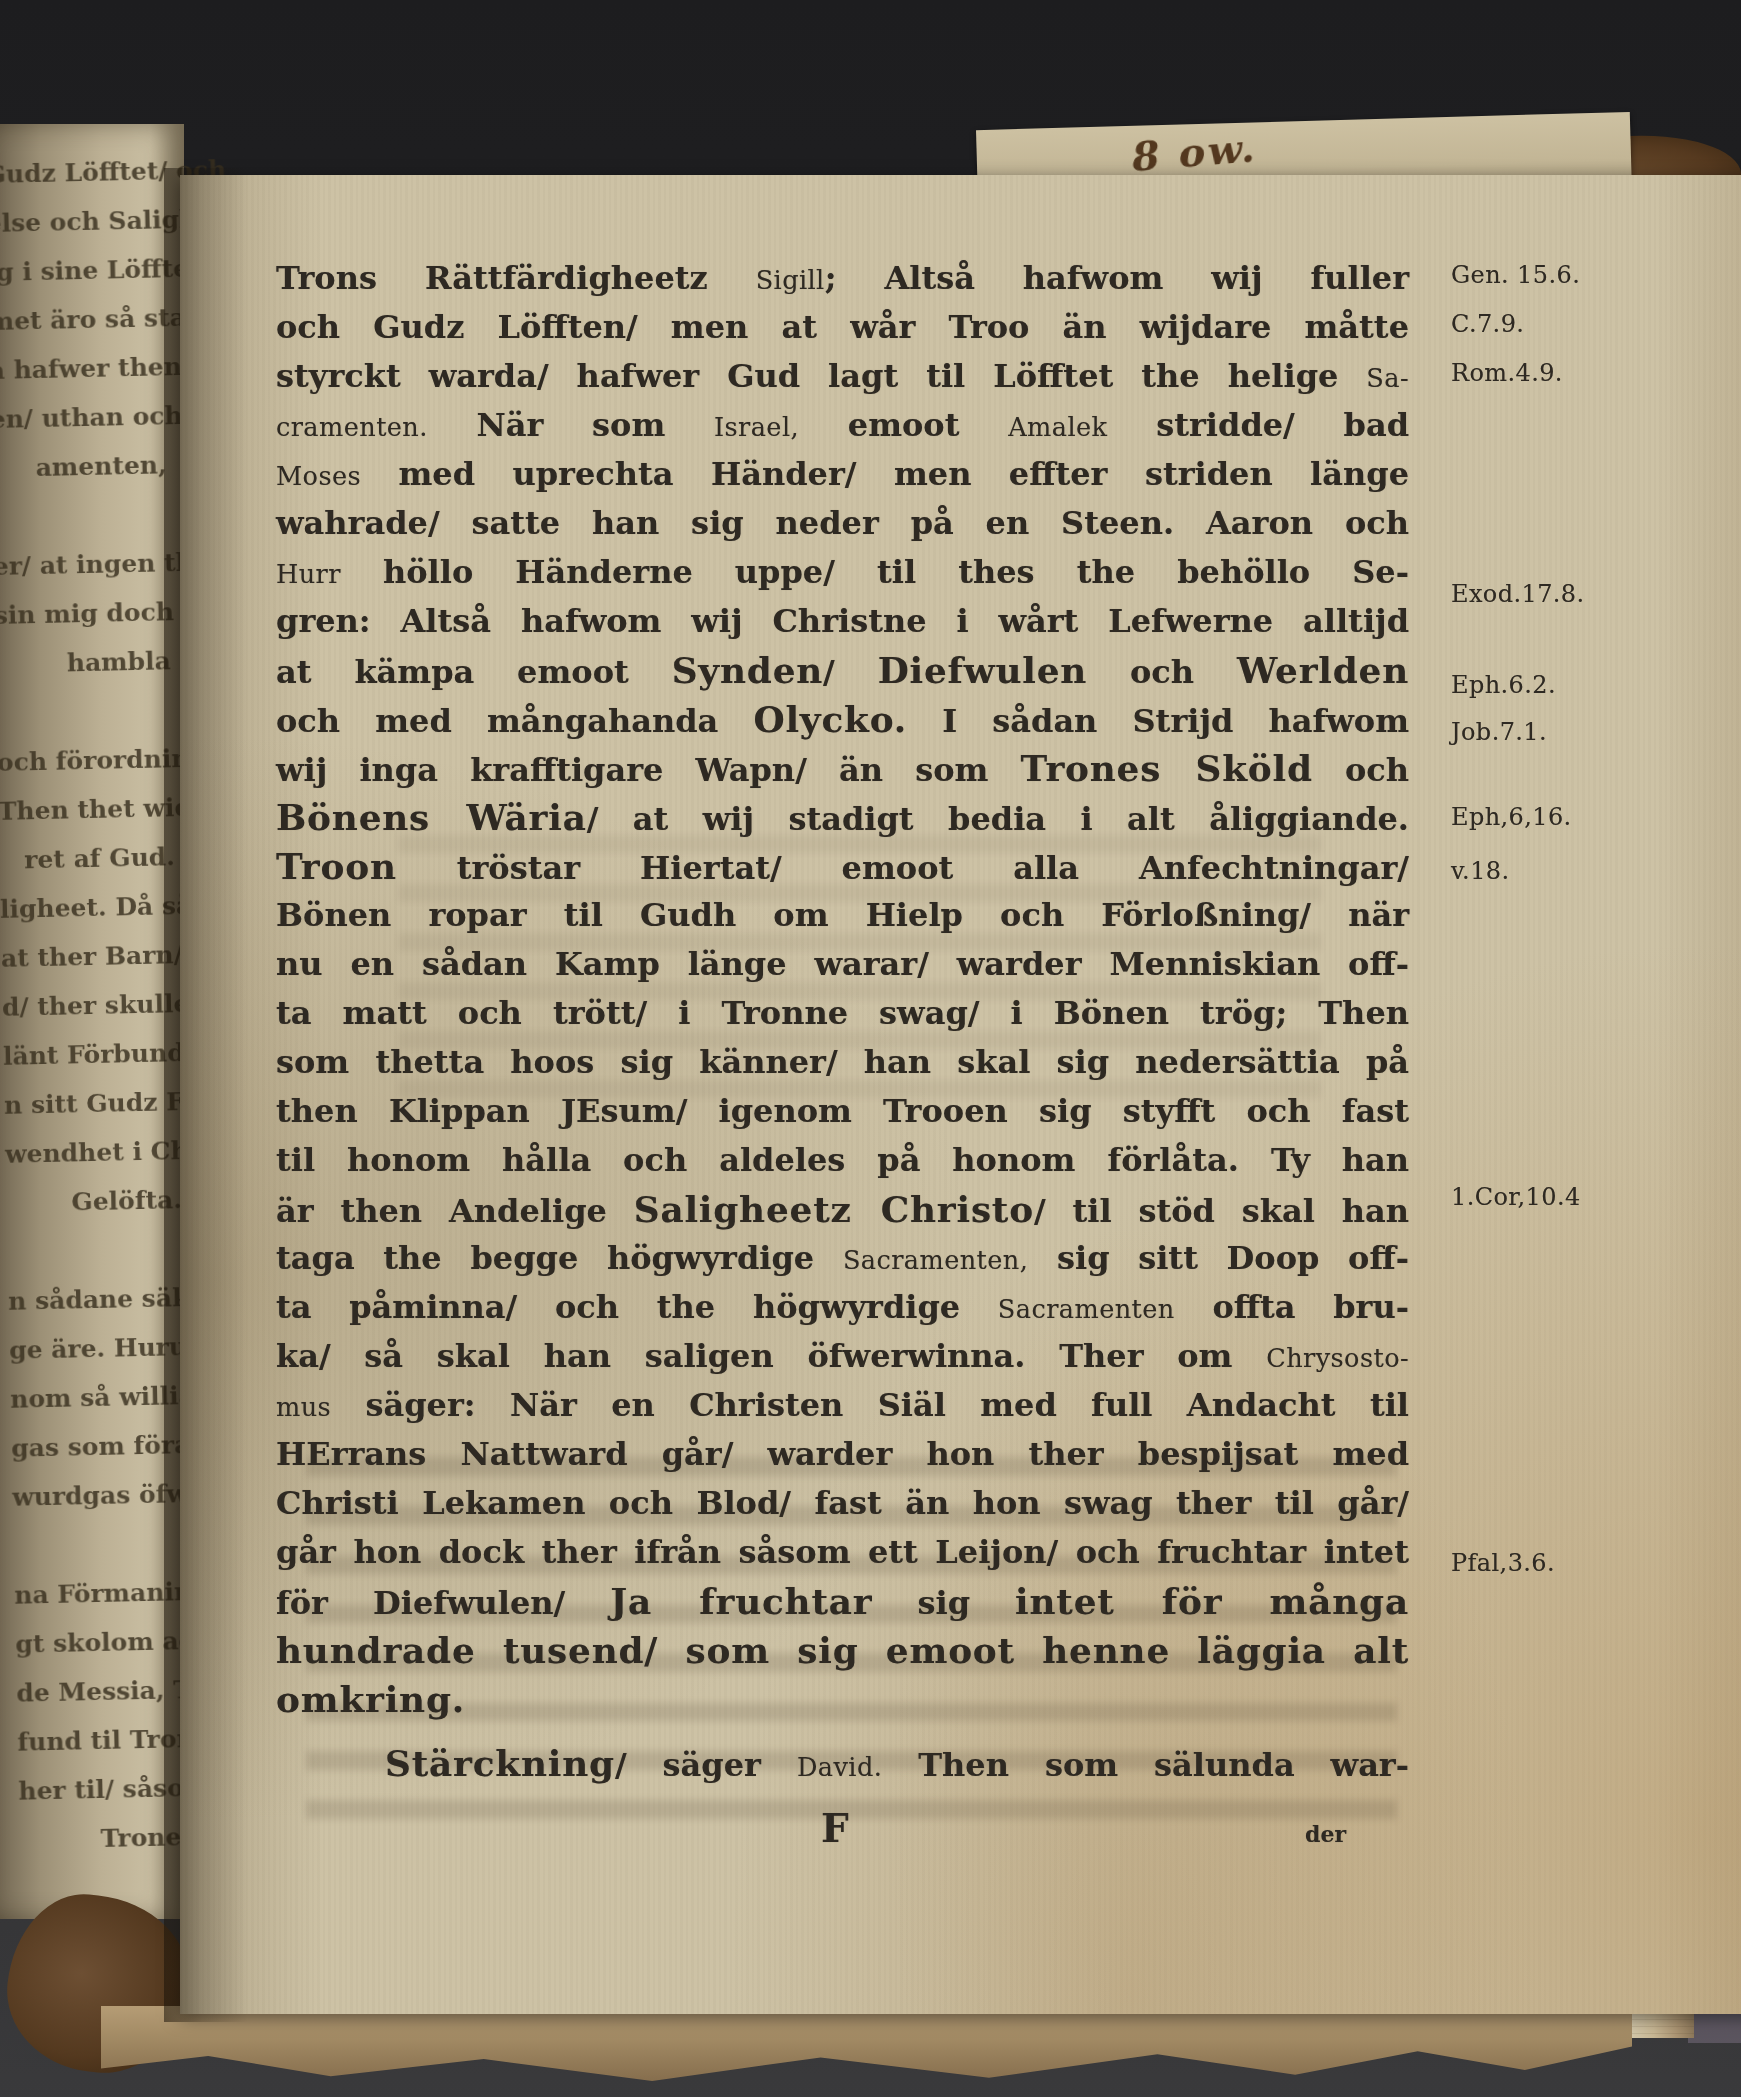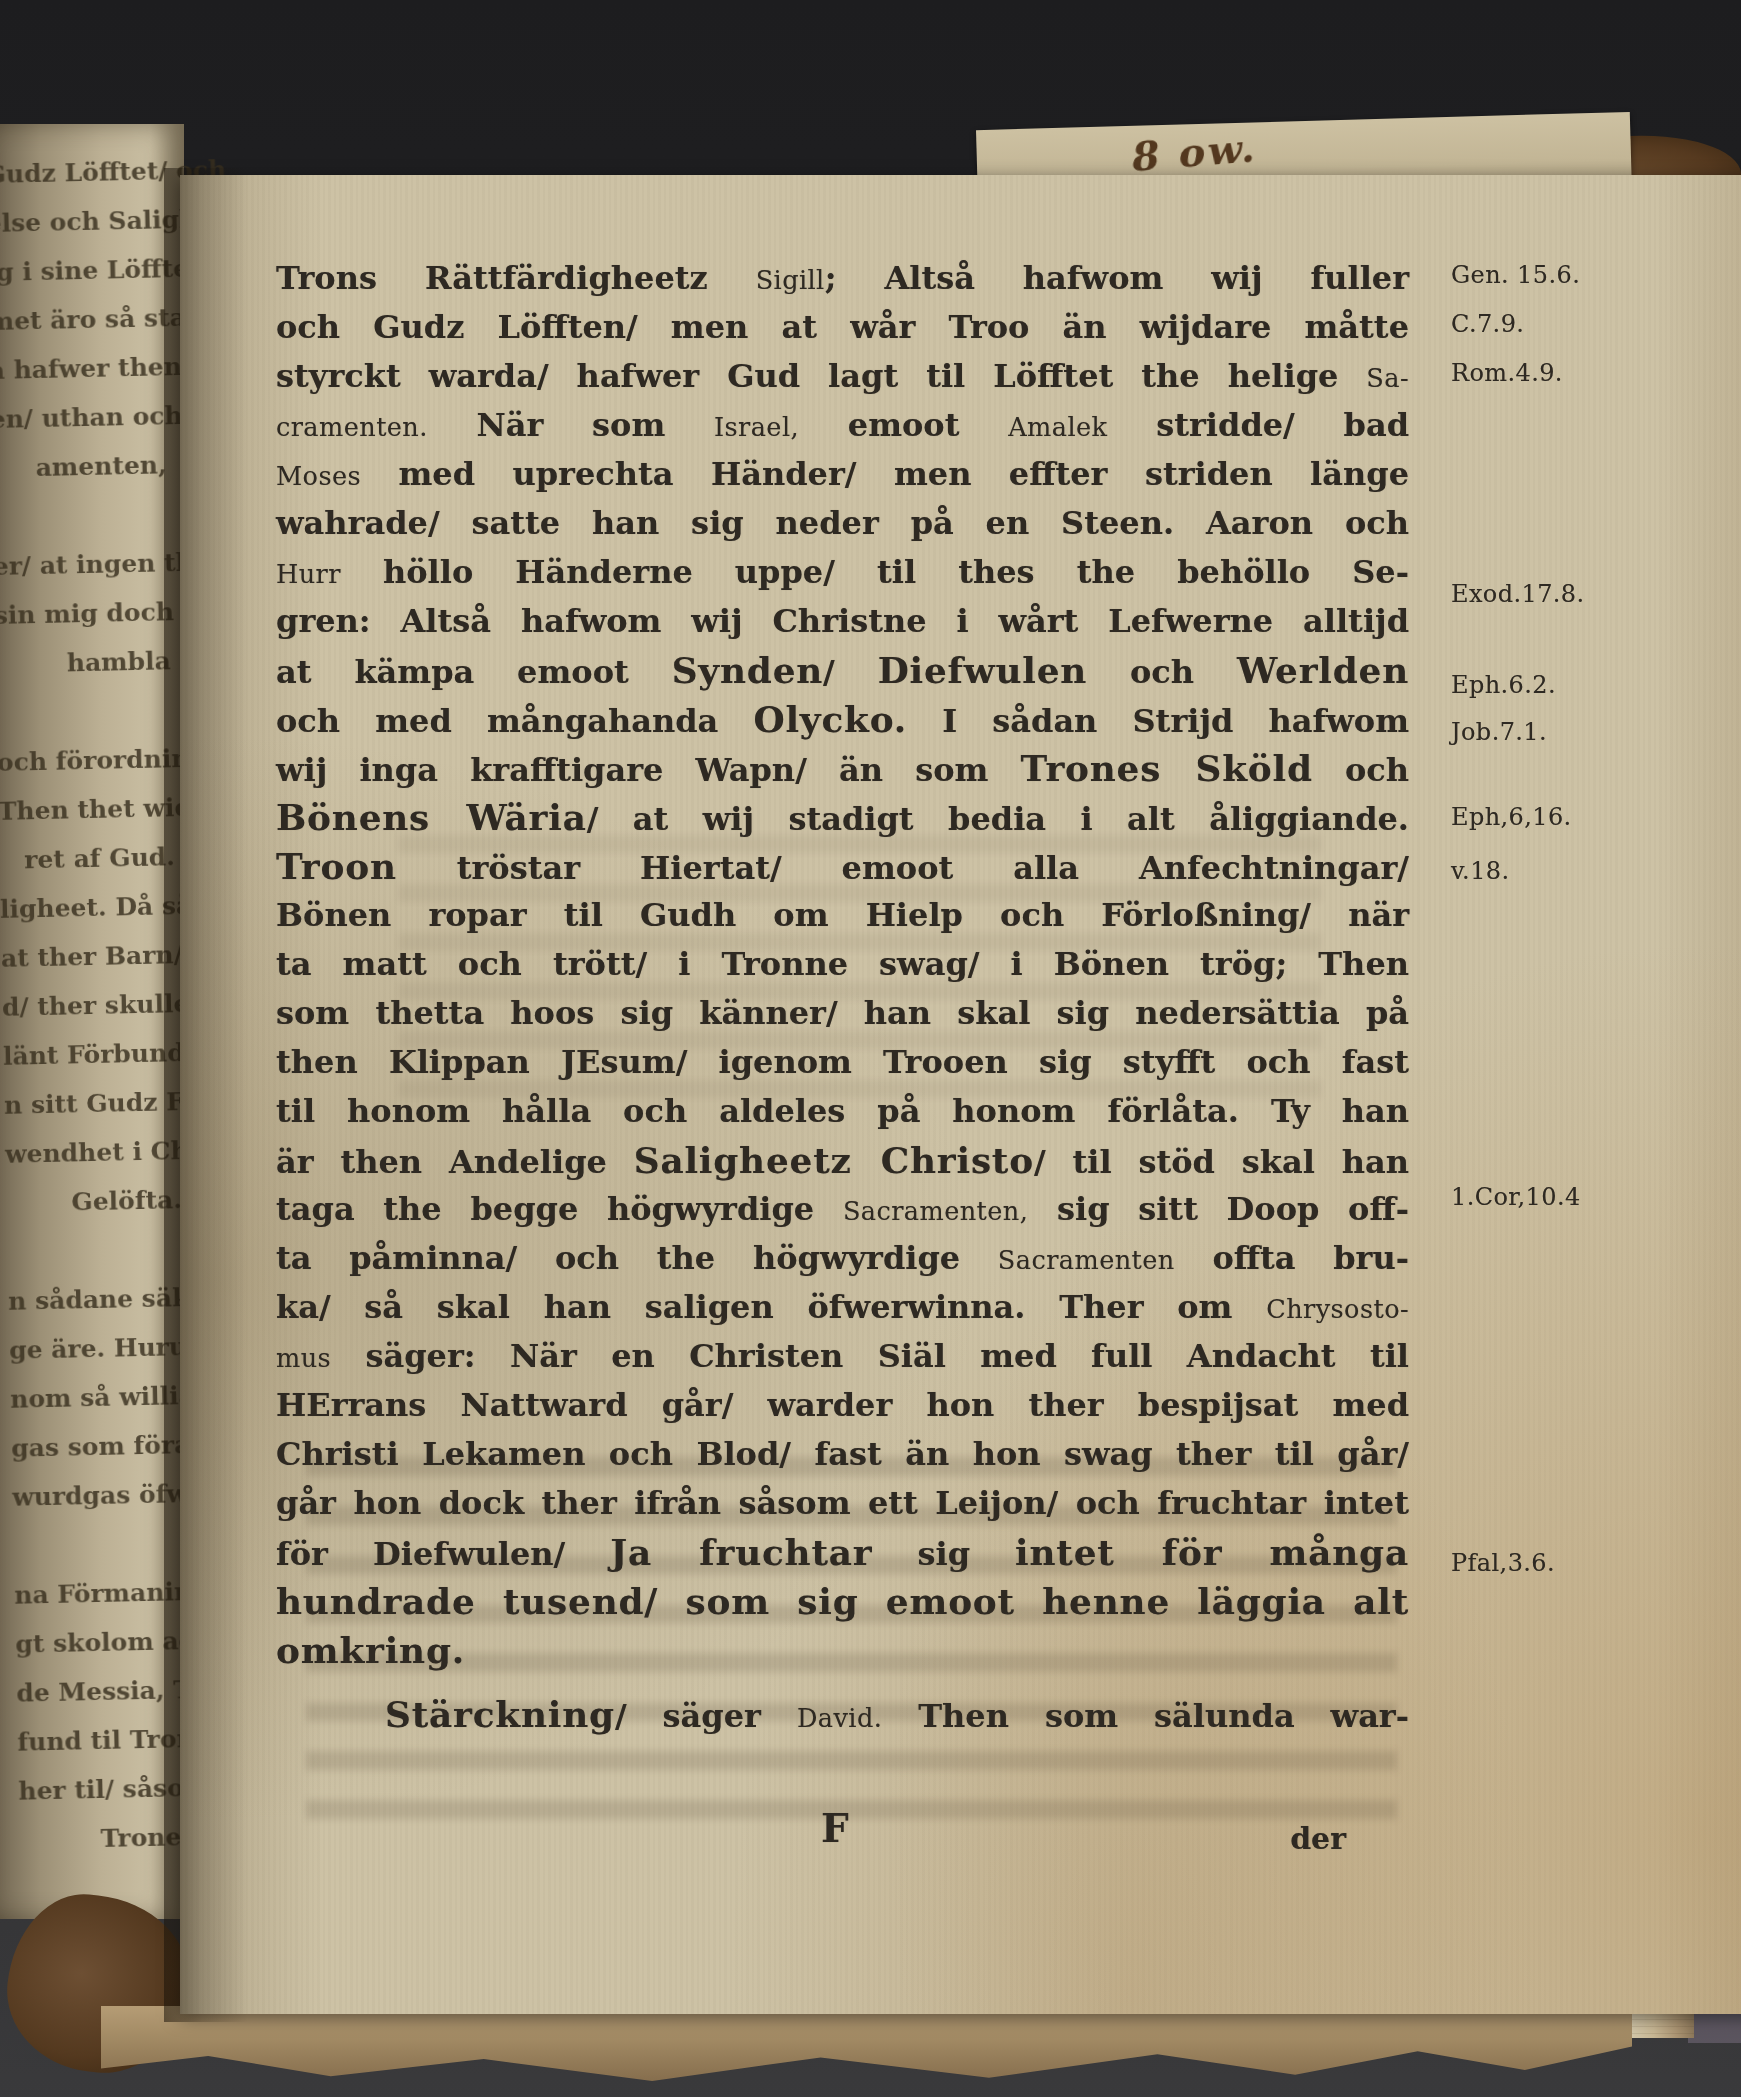--- a/index.html
+++ b/index.html
@@ -107,21 +107,21 @@
   .margin-note{
     position:absolute;left:0;font-size:24px;line-height:25px;font-weight:400;
     letter-spacing:0.4px;white-space:nowrap;text-shadow:0 0 0.4px rgba(46,41,34,.4);margin-left:44px;
   }
   .bottom-row{position:absolute;left:96px;width:1133px;top:1630px;height:63px;}
   .sig{
     position:absolute;left:545px;top:0;font-size:39px;font-weight:700;color:#2e2922;
     text-shadow:0 0 0.8px rgba(46,41,34,.4);
   }
   .catch{
-    position:absolute;right:63px;top:16px;font-size:30px;font-weight:700;color:#2e2922;
+    position:absolute;right:63px;top:16px;font-size:22px;font-weight:700;color:#2e2922;
     text-shadow:0 0 0.8px rgba(46,41,34,.4);
   }
   
   .deckle{
     position:absolute;left:101px;top:2006px;width:1531px;height:78px;
     background:linear-gradient(180deg,#b59c75 0%,#a08862 45%,#846c4c 100%);
     clip-path:polygon(0 0,100% 0,100% 52%,93% 82%,86% 58%,78% 88%,69% 62%,58% 92%,47% 66%,36% 96%,25% 68%,15% 90%,7% 64%,0 80%);
     z-index:2;
   }
 </style>
@@ -192,20 +192,21 @@
         <div class="text-line"><span class="seg-a">Moses</span><span class="seg-f"> med uprechta Händer/ men effter striden länge</span></div>
         <div class="text-line"><span class="seg-f">wahrade/ satte han sig neder på en Steen. Aaron och</span></div>
         <div class="text-line"><span class="seg-a">Hurr</span><span class="seg-f"> höllo Händerne uppe/ til thes the behöllo Se-</span></div>
         <div class="text-line"><span class="seg-f">gren: Altså hafwom wij Christne i wårt Lefwerne alltijd</span></div>
         <div class="text-line"><span class="seg-f">at kämpa emoot </span><span class="seg-em">Synden</span><span class="seg-f">/ </span><span class="seg-em">Diefwulen</span><span class="seg-f"> och </span><span class="seg-em">Werlden</span></div>
         <div class="text-line"><span class="seg-f">och med mångahanda </span><span class="seg-em">Olycko.</span><span class="seg-f"> I sådan Strijd hafwom</span></div>
         <div class="text-line"><span class="seg-f">wij inga krafftigare Wapn/ än som </span><span class="seg-em">Trones Sköld</span><span class="seg-f"> och</span></div>
         <div class="text-line"><span class="seg-em">Bönens Wäria</span><span class="seg-f">/ at wij stadigt bedia i alt åliggiande.</span></div>
         <div class="text-line"><span class="seg-em">Troon</span><span class="seg-f"> tröstar Hiertat/ emoot alla Anfechtningar/</span></div>
         <div class="text-line"><span class="seg-f">Bönen ropar til Gudh om Hielp och Förloßning/ när</span></div>
+        <div class="text-line"><span class="seg-f">nu en sådan Kamp länge warar/ warder Menniskian off-</span></div>
         <div class="text-line"><span class="seg-f">ta matt och trött/ i Tronne swag/ i Bönen trög; Then</span></div>
         <div class="text-line"><span class="seg-f">som thetta hoos sig känner/ han skal sig nedersättia på</span></div>
         <div class="text-line"><span class="seg-f">then Klippan JEsum/ igenom Trooen sig styfft och fast</span></div>
         <div class="text-line"><span class="seg-f">til honom hålla och aldeles på honom förlåta. Ty han</span></div>
         <div class="text-line"><span class="seg-f">är then Andelige </span><span class="seg-em">Saligheetz Christo</span><span class="seg-f">/ til stöd skal han</span></div>
         <div class="text-line"><span class="seg-f">taga the begge högwyrdige </span><span class="seg-a">Sacramenten,</span><span class="seg-f"> sig sitt Doop off-</span></div>
         <div class="text-line"><span class="seg-f">ta påminna/ och the högwyrdige </span><span class="seg-a">Sacramenten</span><span class="seg-f"> offta bru-</span></div>
         <div class="text-line"><span class="seg-f">ka/ så skal han saligen öfwerwinna. Ther om </span><span class="seg-a">Chrysosto-</span></div>
         <div class="text-line"><span class="seg-a">mus</span><span class="seg-f"> säger: När en Christen Siäl med full Andacht til</span></div>
         <div class="text-line"><span class="seg-f">HErrans Nattward går/ warder hon ther bespijsat med</span></div>

